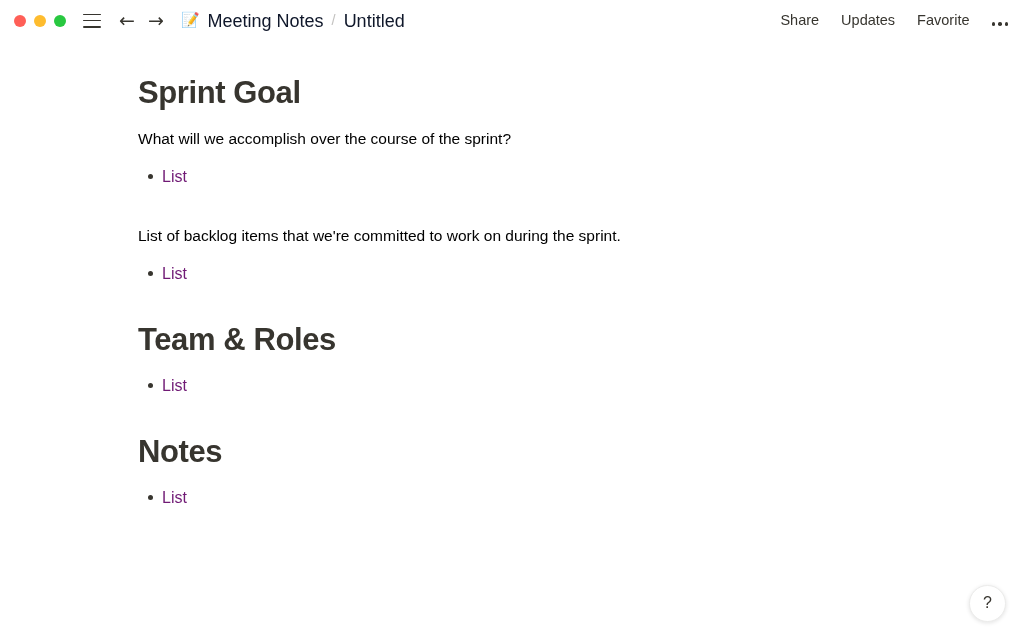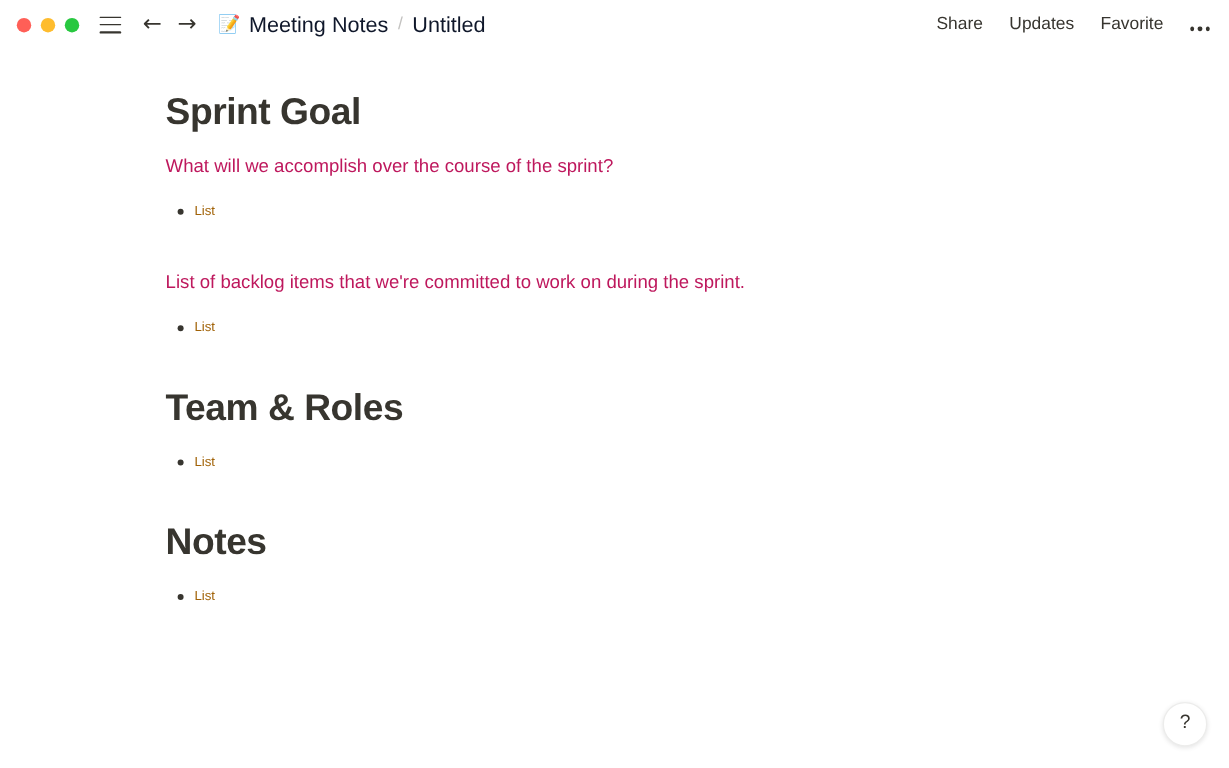--- a/index.html
+++ b/index.html
@@ -160,21 +160,21 @@
     font-size: 31px;
     font-weight: bold;
     letter-spacing: -0.4px;
     color: #37352f;
     line-height: 1.22;
     margin: 0;
     padding: 3px 2px;
   }
   .section-desc {
     font-size: 15.5px;
-    color: #be185d;
+    color: #000000;
     line-height: 1.5;
     margin: 0;
     padding: 3px 2px;
     margin-top: 9px;
   }
   .list-block {
     margin-top: 9px;
     padding: 3px 2px;
     display: flex;
     align-items: flex-start;
@@ -188,23 +188,23 @@
     height: 23px;
   }
   .list-bullet i {
     width: 5px;
     height: 5px;
     border-radius: 50%;
     background: #37352f;
     display: block;
   }
   .list-text {
-    font-size: 11px;
+    font-size: 16px;
     line-height: 23px;
-    color: #a16207;
+    color: #701a75;
     flex: 1 1 auto;
   }
 
   
   .sec-gap-lg { margin-top: 44px; }
 
   
   .help-button {
     position: absolute;
     right: 18px;

